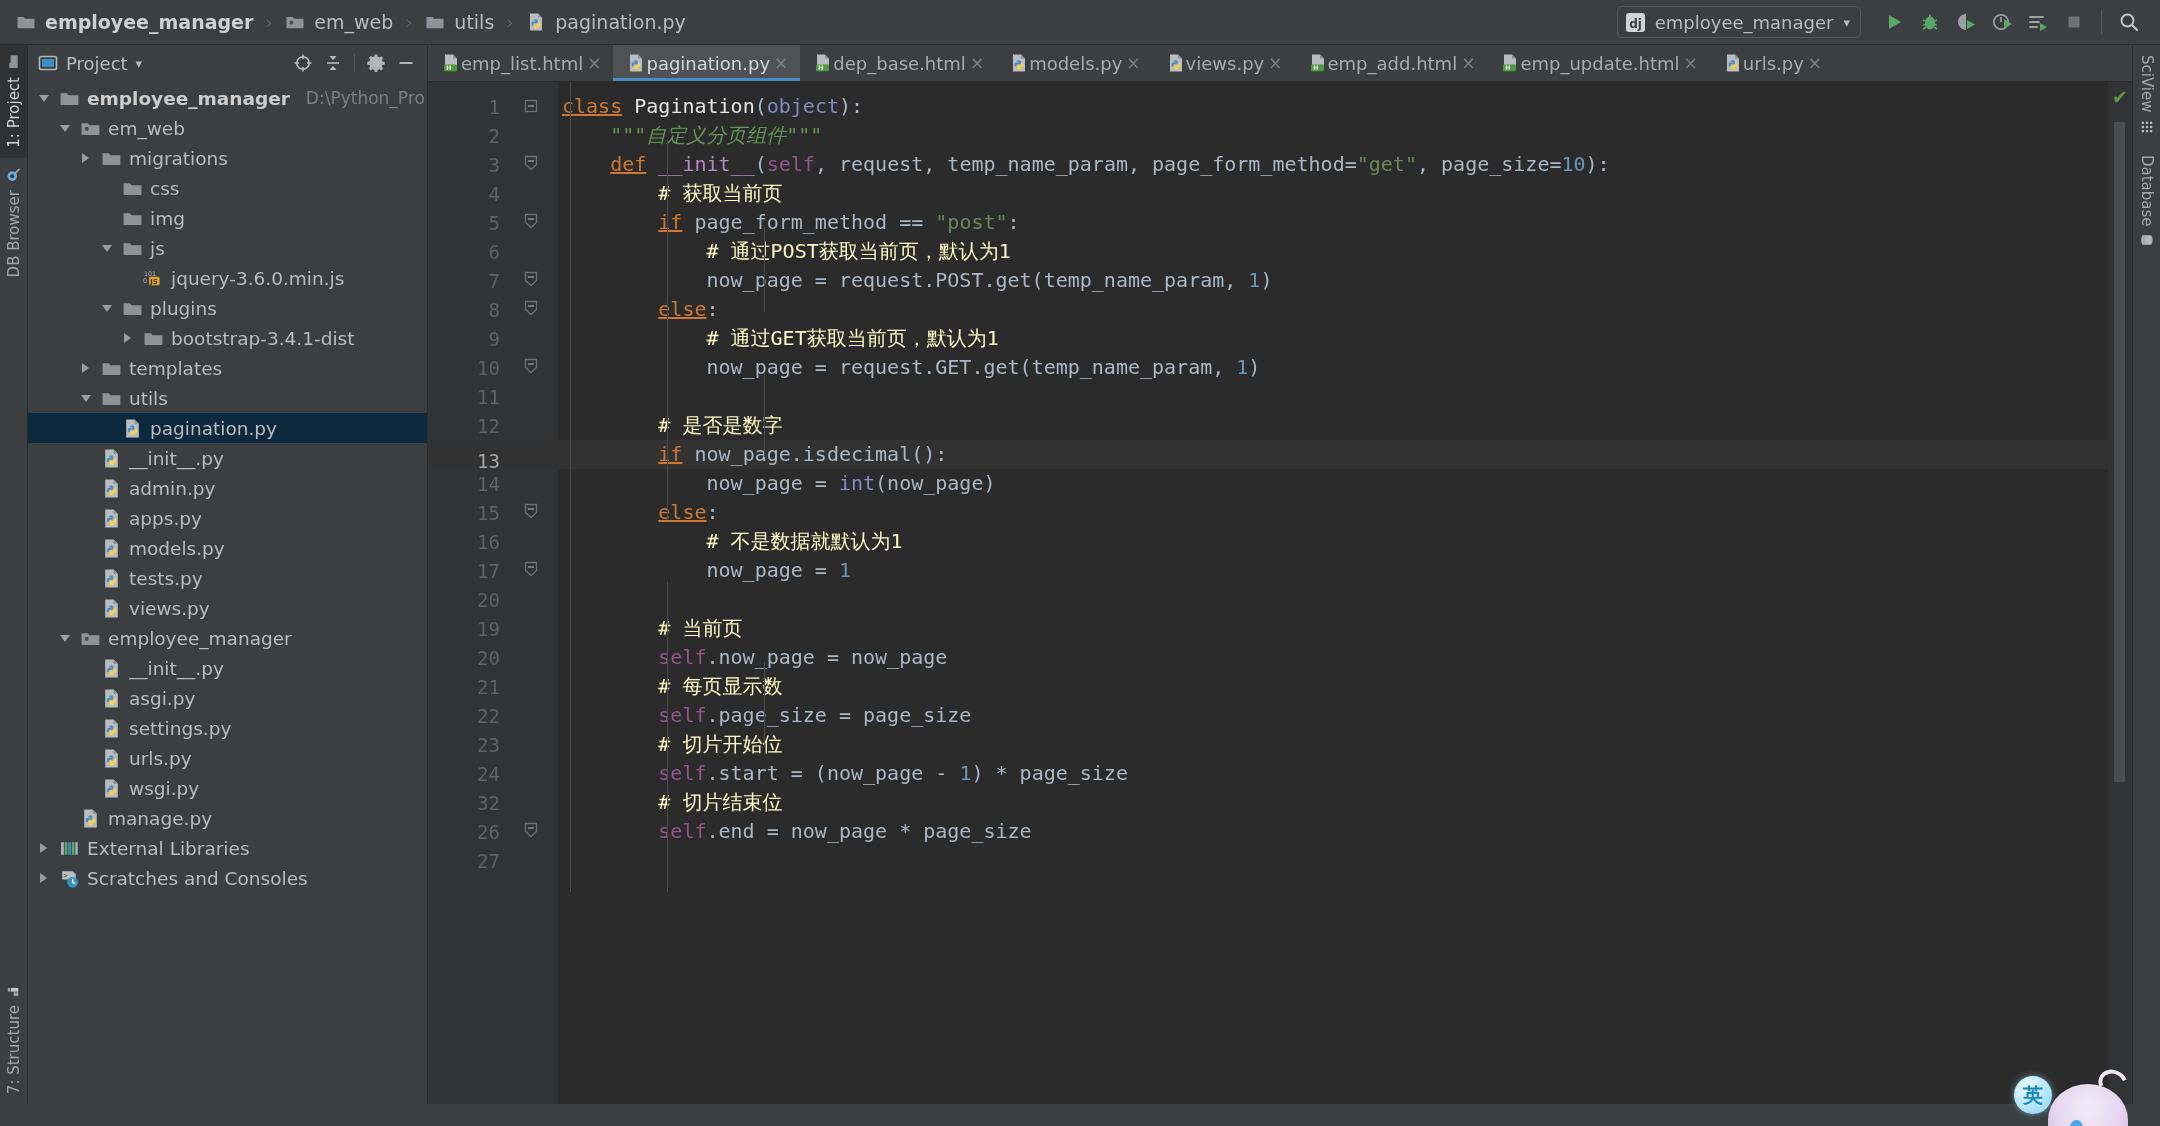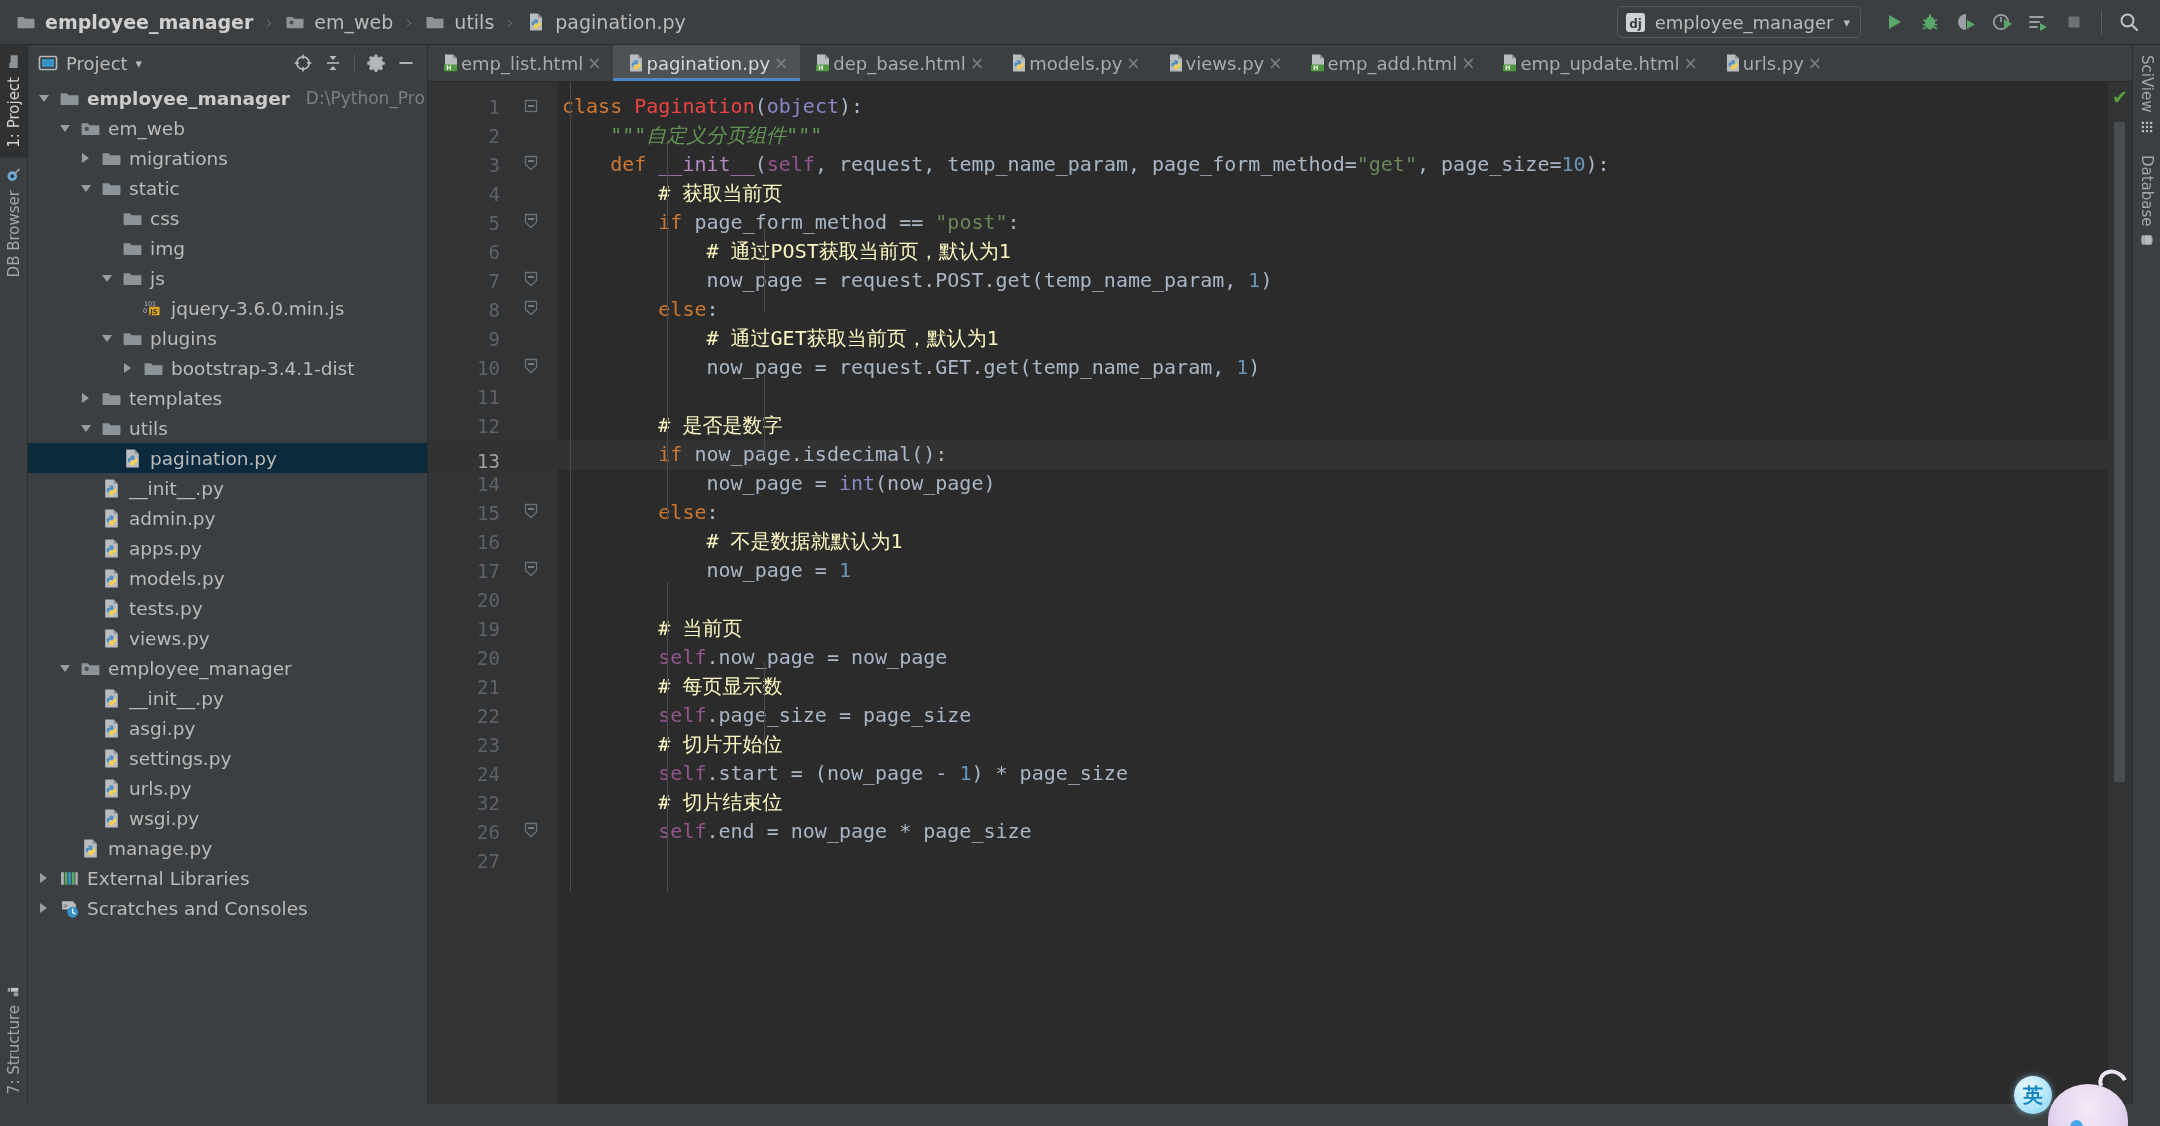--- a/index.html
+++ b/index.html
@@ -150,22 +150,22 @@
     position: relative; overflow: hidden;
   }
   .cline {
     height: 29px; line-height: 29px; white-space: pre;
     font-family: "DejaVu Sans Mono", "Liberation Mono", monospace;
     font-size: 20px; color: #a9b7c6; padding-left: 4px;
   }
   .cline.cur { background: #323232; }
 
   
-  .kw   { color: #cc7832; }
-  .cls  { color: #ef4444; }
+  .kw   { color: #cc7832; text-decoration: underline; }
+  .cls  { color: #e5e5e5; }
   .bi   { color: #8888c6; }
   .self { color: #94558d; }
   .str  { color: #6a8759; }
   .num2 { color: #6897bb; }
   .cmt  { color: #fef9c3; }
   .doc  { color: #629755; font-style: italic; }
   .initm{ color: #b389c5; }
   .op   { color: #a9b7c6; }
 
   
@@ -429,32 +429,20 @@
             <span style="display:inline-block;width:42px"></span>
             <span class="tw">
               <span class="arr-r"></span>
             </span>
             <span class="ticon">
               <svg width="21" height="21" viewBox="0 0 20 20">
                 <path d="M1.5 5h6l1.6 1.8h9.4v8.7a.8.8 0 01-.8.8H2.3a.8.8 0 01-.8-.8V5z" fill="#8d9499"></path>
               </svg>
             </span>
             <span class="tlabel">migrations</span>
-          </div>
-          <div class="trow">
-            <span style="display:inline-block;width:42px"></span>
-            <span class="tw">
-              <span class="arr-d"></span>
-            </span>
-            <span class="ticon">
-              <svg width="21" height="21" viewBox="0 0 20 20">
-                <path d="M1.5 5h6l1.6 1.8h9.4v8.7a.8.8 0 01-.8.8H2.3a.8.8 0 01-.8-.8V5z" fill="#8d9499"></path>
-              </svg>
-            </span>
-            <span class="tlabel">static</span>
           </div>
           <div class="trow">
             <span style="display:inline-block;width:63px"></span>
             <span class="tw"></span>
             <span class="ticon">
               <svg width="21" height="21" viewBox="0 0 20 20">
                 <path d="M1.5 5h6l1.6 1.8h9.4v8.7a.8.8 0 01-.8.8H2.3a.8.8 0 01-.8-.8V5z" fill="#8d9499"></path>
               </svg>
             </span>
             <span class="tlabel">css</span>

